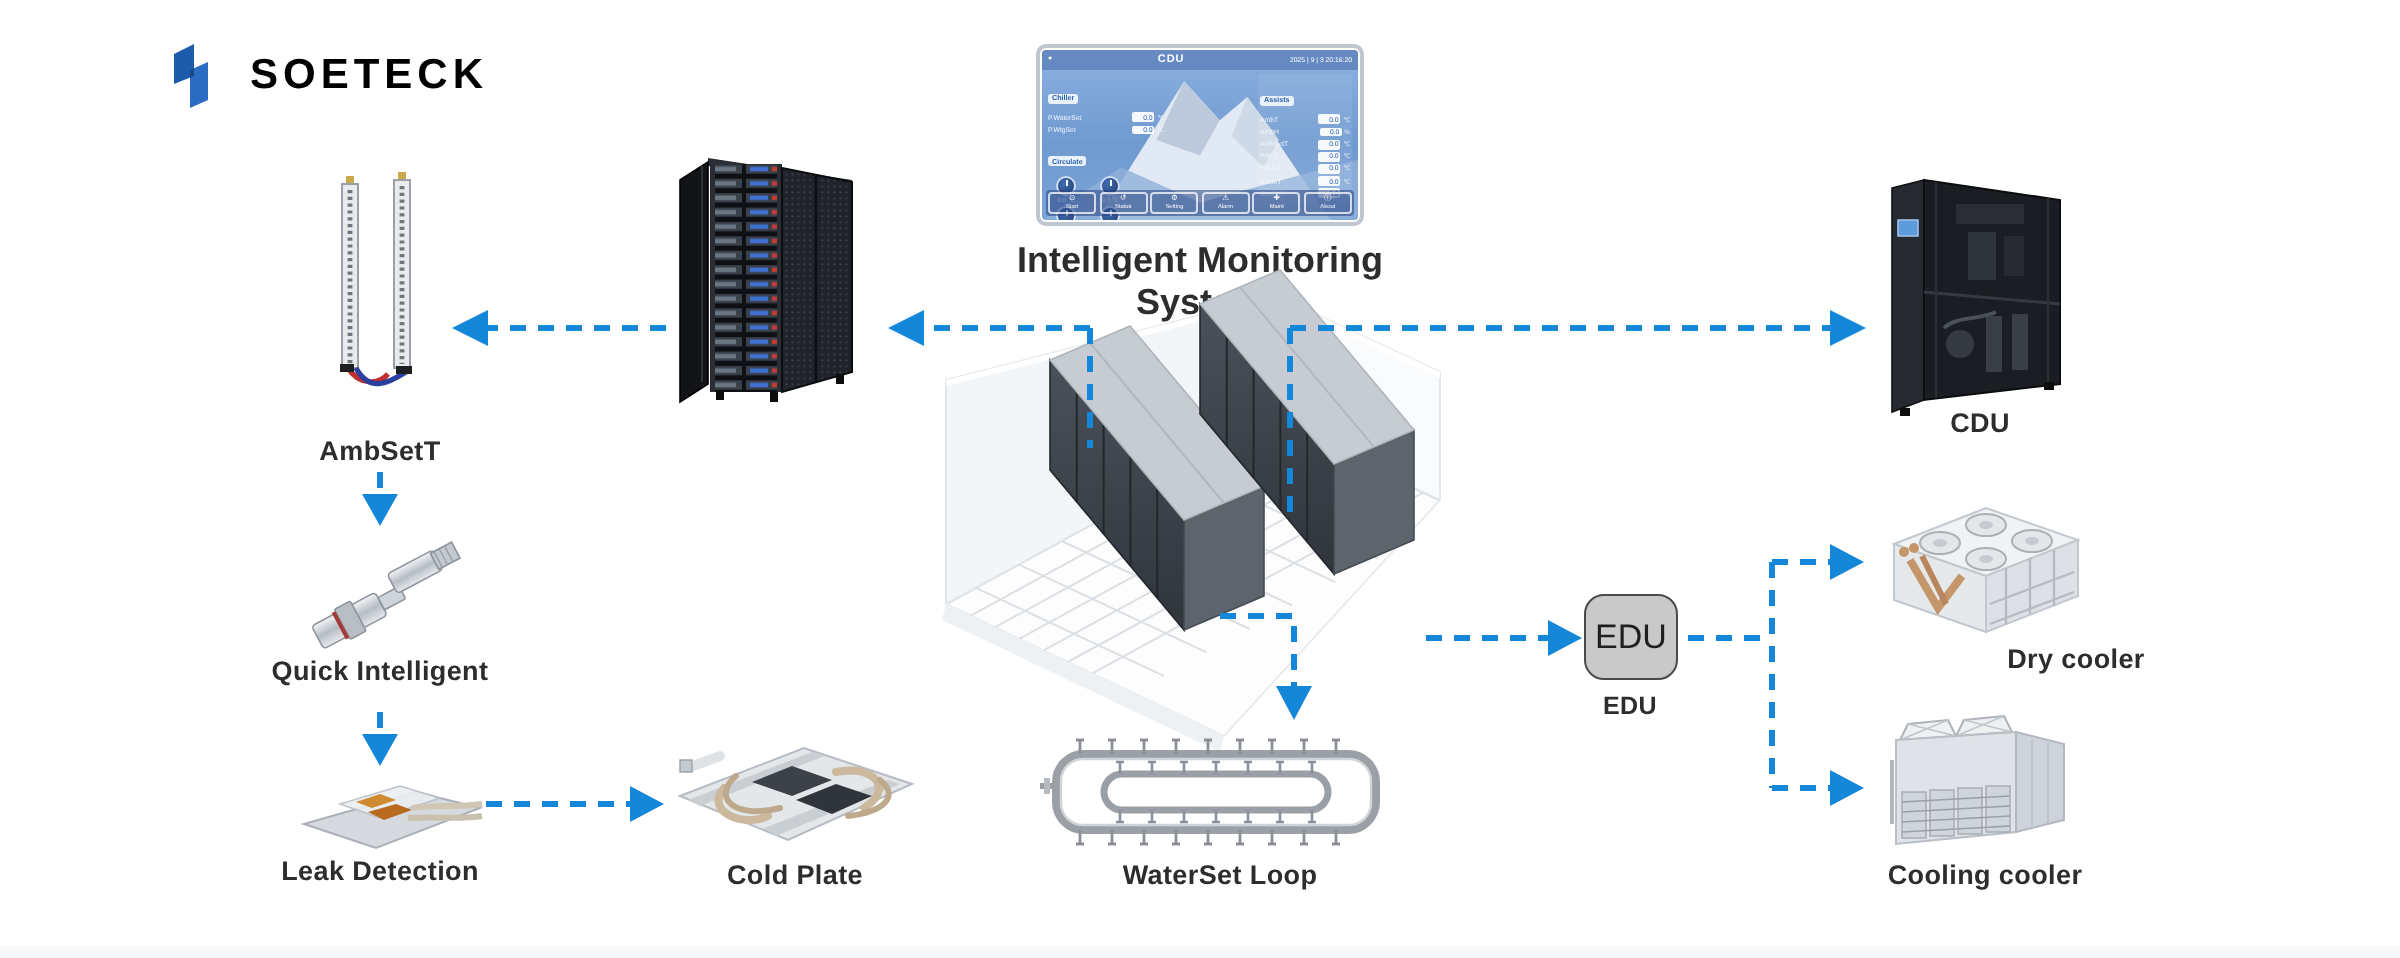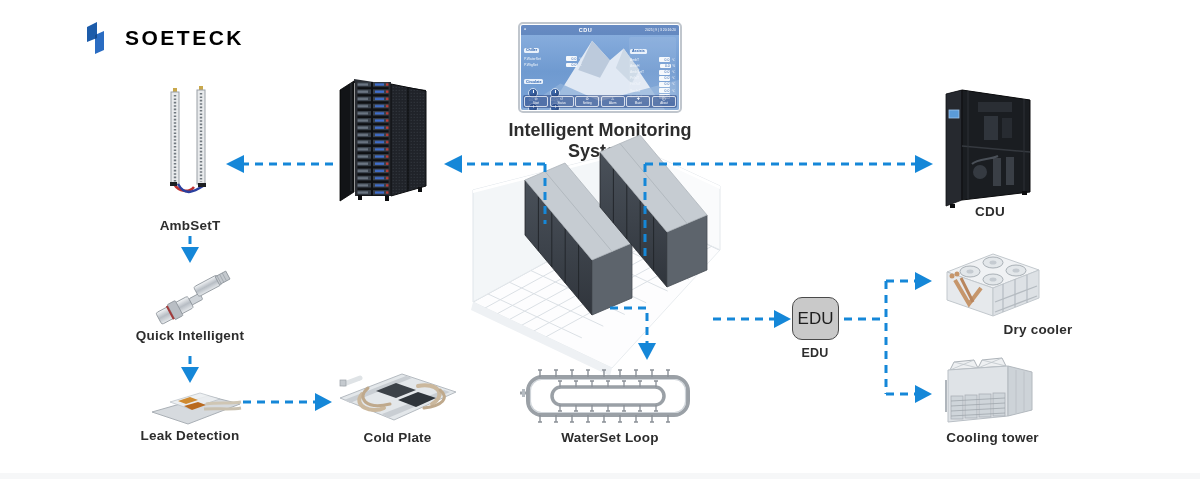--- a/index.html
+++ b/index.html
@@ -437,21 +437,21 @@
         <rect x="53" y="41" width="12" height="23"></rect>
     </g>
     <g stroke="#9aa0a6" stroke-width="0.7">
       <line x1="11" y1="49" x2="65" y2="46"></line>
         <line x1="11" y1="54" x2="65" y2="51"></line>
       <line x1="11" y1="59" x2="65" y2="56"></line>
         <line x1="11" y1="64" x2="65" y2="61"></line>
     </g>
     <line x1="6" y1="28" x2="6" y2="60" stroke="#b0b6bc" stroke-width="2"></line>
   </svg>
-  <div class="node-label" style="left:930px;top:430px;width:125px">Cooling tower</div>
+  <div class="node-label" style="left:930px;top:430px;width:125px">Cooling cooler</div>
 
   <svg class="abs" style="left:0;top:0;pointer-events:none" width="1200" height="479" viewBox="0 0 1200 479">
     <g stroke="#1587d8" stroke-width="3" stroke-dasharray="8 6" fill="none">
       <line x1="333" y1="164" x2="244" y2="164"></line>
       <line x1="545" y1="164" x2="462" y2="164"></line>
       <line x1="545" y1="164" x2="545" y2="224"></line>
       <line x1="645" y1="164" x2="645" y2="256"></line>
       <line x1="645" y1="164" x2="915" y2="164"></line>
       <path d="M610,308 H647 V344"></path>
       <line x1="713" y1="319" x2="775" y2="319"></line>

